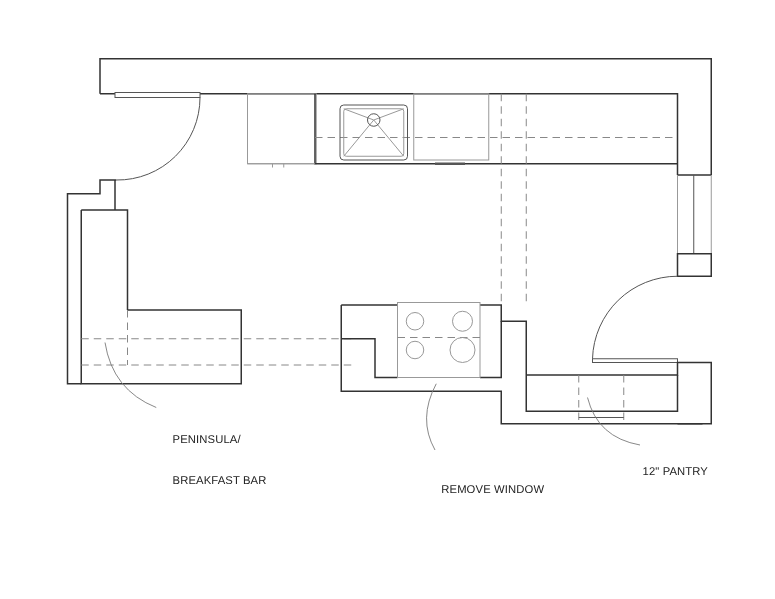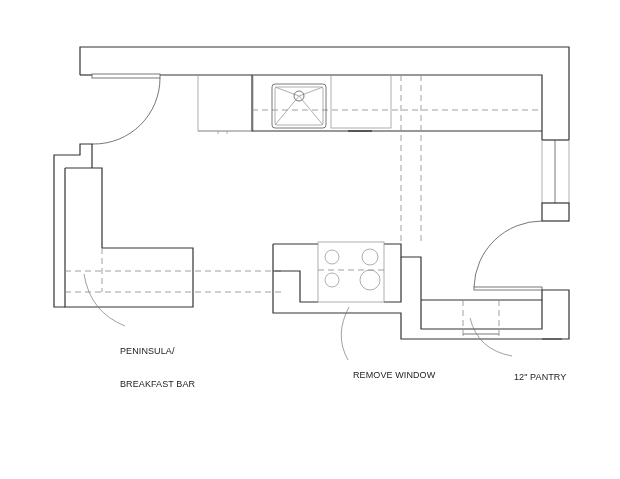--- a/index.html
+++ b/index.html
@@ -104,24 +104,24 @@
     <line class="dash" x1="463" y1="300" x2="463" y2="339"></line>
     <line class="dash" x1="499" y1="300" x2="499" y2="339"></line>
     <line class="thin" x1="463" y1="334" x2="499" y2="334"></line>
   </g>
 
   <path class="leader" d="M84,274 Q90,312 125,326"></path>
   <path class="leader" d="M349,307 Q334,335 348,360"></path>
   <path class="leader" d="M470,318 Q478,350 512,356"></path>
 </svg>
 
-<div class="label" style="left:120px; top:324px;">
+<div class="label" style="left:138px; top:324px;">
   <div>PENINSULA/</div>
   <div>BREAKFAST BAR</div>
 </div>
 
-<div class="label" style="left:353px; top:348px;">
+<div class="label" style="left:353px; top:364px;">
   <div>REMOVE WINDOW</div>
 </div>
 
 <div class="label" style="left:514px; top:350px;">
   <div>12" PANTRY</div>
 </div>
 
 </body></html>

